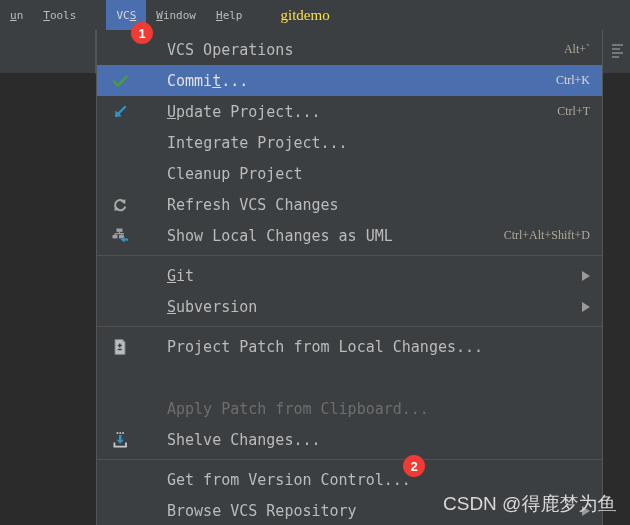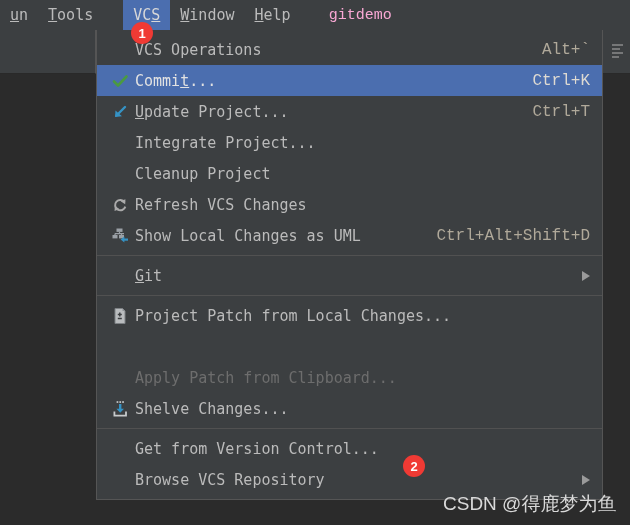--- a/index.html
+++ b/index.html
@@ -35,42 +35,42 @@
     left: 0; top: 0;
     height: 30px;
     display: flex;
     align-items: center;
   }
   .mb-item {
     height: 30px;
     display: flex;
     align-items: center;
     padding: 0 10px;
-    font-size: 15px;
+    font-size: 11px;
     color: #bbbbbb;
     font-family: "DejaVu Sans Mono", "Liberation Mono", monospace;
     white-space: nowrap;
   }
   .mb-item.active {
     background: #4b6eaf;
     color: #d8d8d8;
     margin-left: 20px;
   }
   .mb-item .mnem {
     text-decoration: underline;
   }
   .mb-project {
     height: 30px;
     display: flex;
     align-items: center;
     padding: 0 10px;
     margin-left: 18px;
     font-size: 15px;
-    color: #f9a8d4;
-    font-family: Liberation Mono, monospace;
+    color: #fde047;
+    font-family: Liberation Serif, serif;
   }
 
   
   .ide-toolbar {
     position: absolute;
     left: 0; top: 30px;
     width: 96px; height: 44px;
     background: #3c3f41;
     border-right: 1px solid #555555;
     border-bottom: 1px solid #292929;
@@ -128,20 +128,21 @@
   }
   .menu-row {
     position: relative;
     height: 31px;
     display: flex;
     align-items: center;
     box-sizing: border-box;
     padding-left: 8px;
     padding-right: 12px;
     white-space: nowrap;
+    gap: 32px;
   }
   .menu-row.sel {
     background: #4b6eaf;
   }
   .m-icon {
     width: 30px;
     min-width: 30px;
     height: 20px;
     position: relative;
     display: flex;
@@ -152,23 +153,23 @@
     font-size: 15px;
     color: #bbbbbb;
     font-family: "DejaVu Sans Mono", "Liberation Mono", monospace;
     letter-spacing: 0px;
   }
   .menu-row.sel .m-label { color: #e2e2e2; }
   .menu-row.disabled .m-label { color: #6d6d6d; }
   .m-label .mnem { text-decoration: underline; }
   .m-accel {
     margin-left: auto;
-    font-size: 16px;
+    font-size: 12px;
     color: #b0a99a;
-    font-family: Liberation Mono, monospace;
+    font-family: Liberation Serif, serif;
     padding-left: 24px;
   }
   .menu-row.sel .m-accel { color: #dedad2; }
   .m-arrow {
     margin-left: auto;
     width: 0; height: 0;
     border-left: 8px solid #9a9a9a;
     border-top: 5px solid transparent;
     border-bottom: 5px solid transparent;
   }
@@ -306,20 +307,25 @@
         </span>
         <span class="m-label">Show Local Changes as UML</span>
         <span class="m-accel">Ctrl+Alt+Shift+D</span>
       </div>
       <div class="menu-sep"></div>
       <div class="menu-row">
         <span class="m-icon"></span>
         <span class="m-label"><span class="mnem">G</span>it</span>
         <span class="m-arrow"></span>
       </div>
+      <div class="menu-row">
+        <span class="m-icon"></span>
+        <span class="m-label"><span class="mnem">S</span>ubversion</span>
+        <span class="m-arrow"></span>
+      </div>
       <div class="menu-sep"></div>
       <div class="menu-row">
         <span class="m-icon">
           <svg width="18" height="18" viewBox="0 0 18 18" class="ic">
             <path d="M4 1.5 H11.5 L14 4 V16.5 H4 Z" fill="#b9bcbe" stroke="#7d8184" stroke-width="1"></path>
             <path d="M11.5 1.5 L11.5 4 L14 4" fill="#8e9295"></path>
             <path d="M8.8 5.4 L8.8 9.4 M6.8 7.4 L10.8 7.4 M6.8 11.6 L10.8 11.6" stroke="#3c3f41" stroke-width="1.5"></path>
           </svg>
         </span>
         <span class="m-label">Project Patch from Local Changes...</span>

